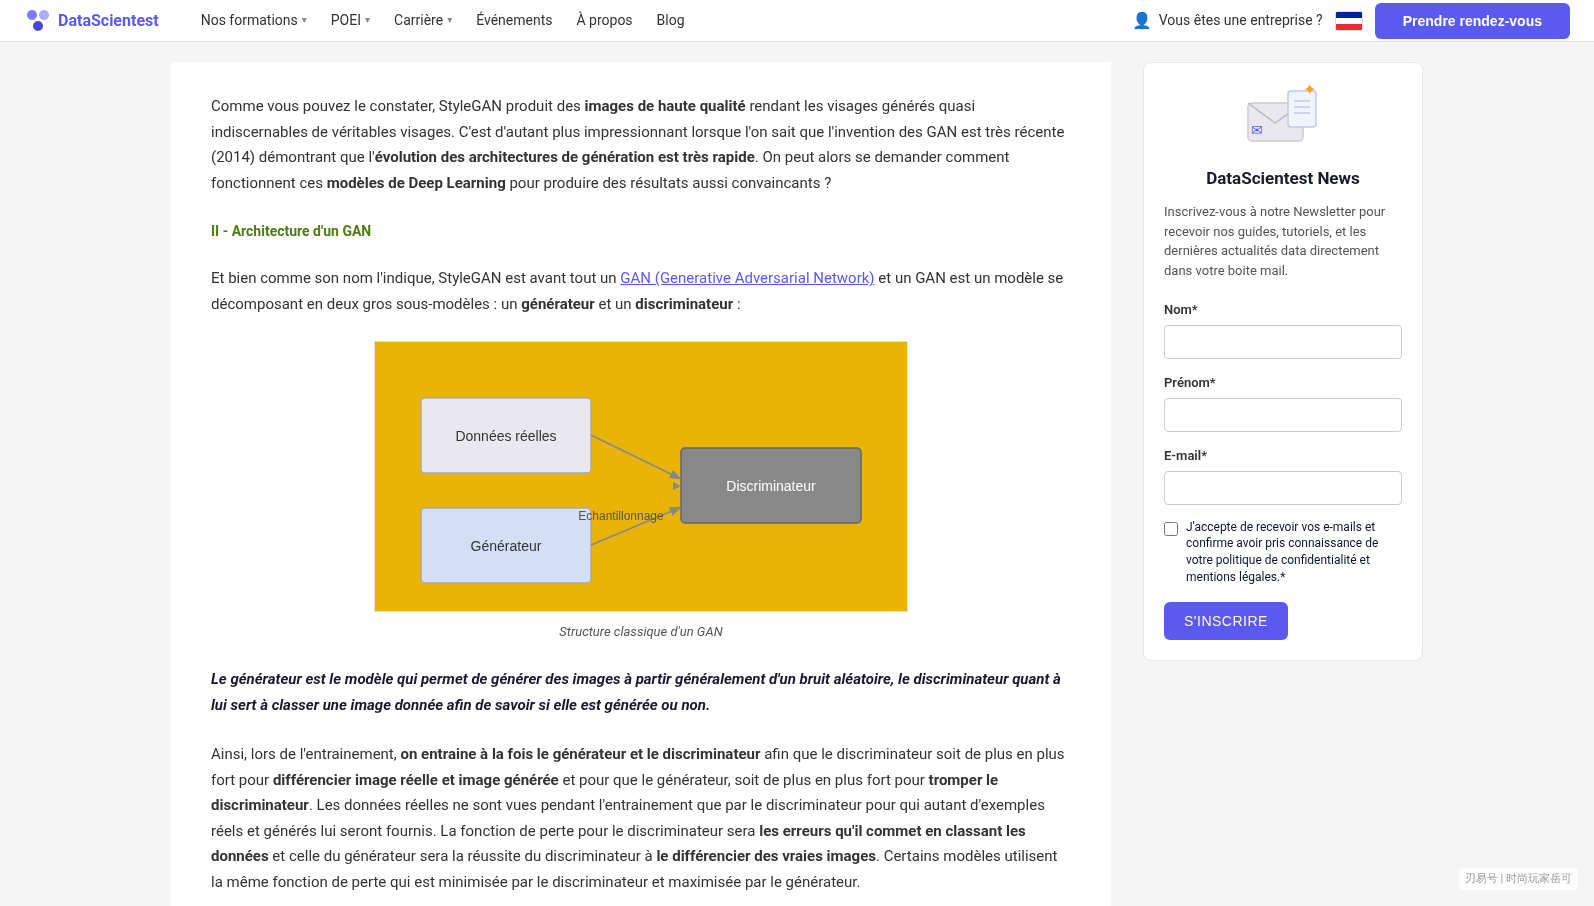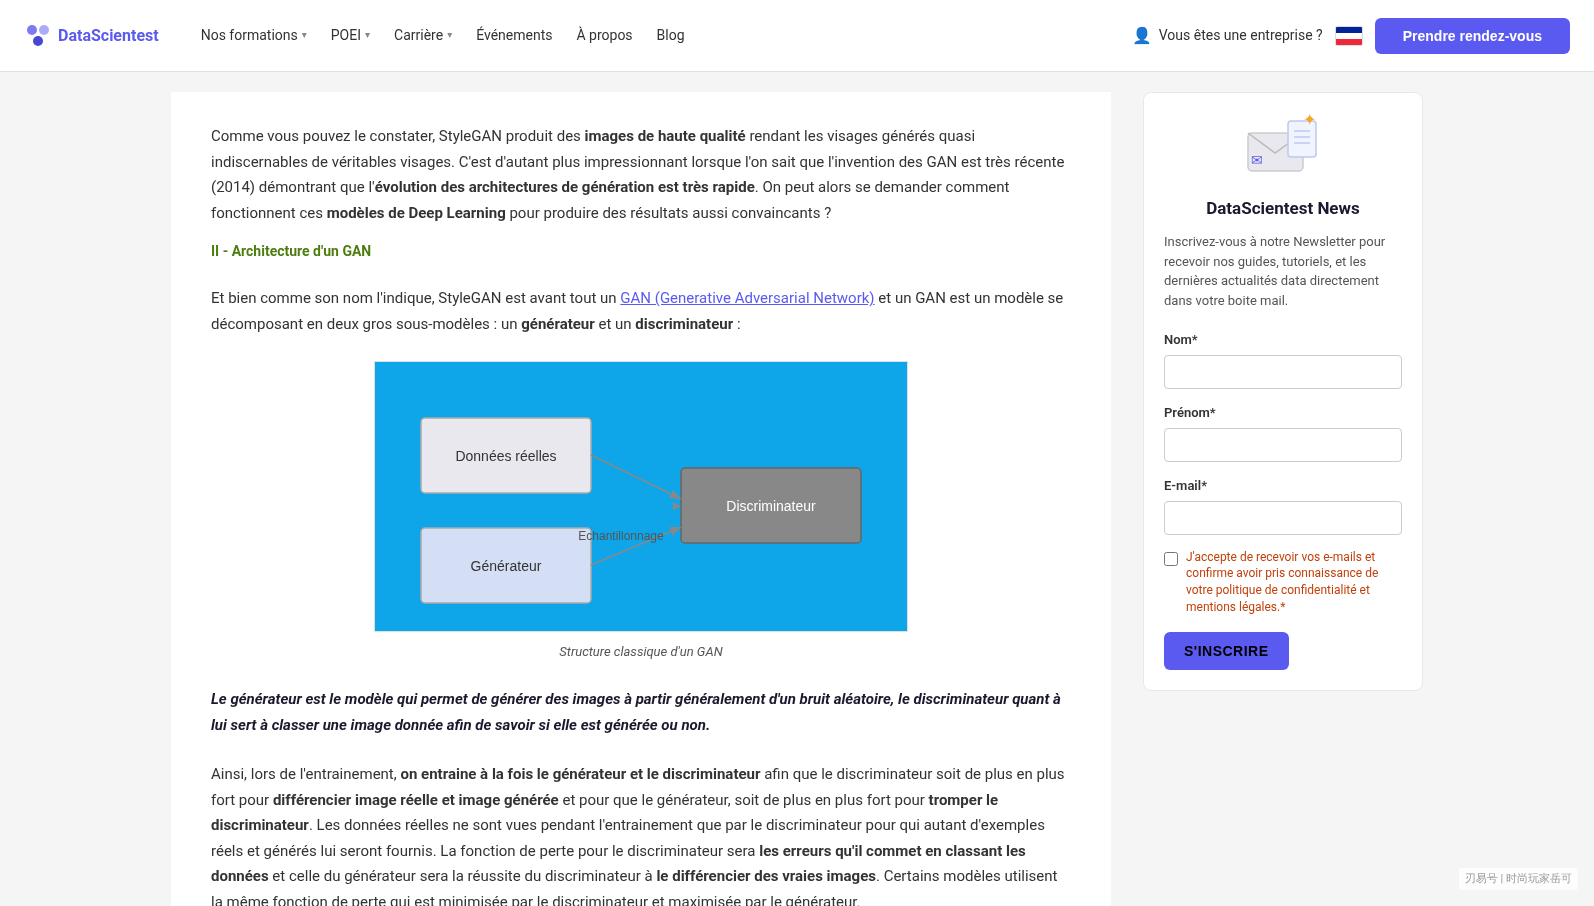--- a/index.html
+++ b/index.html
@@ -8,21 +8,21 @@
       background: #f5f5f5;
       color: #333;
       font-size: 15px;
       line-height: 1.6;
     }
 
     
     .navbar {
       background: #fff;
       border-bottom: 1px solid #e0e0e0;
-      height: 72px;
+      height: 42px;
       display: flex;
       align-items: center;
       padding: 0 24px;
       position: sticky;
       top: 0;
       z-index: 100;
       gap: 0;
     }
     .navbar-logo {
       display: flex;
@@ -118,21 +118,21 @@
     .sidebar {
       width: 280px;
       flex-shrink: 0;
     }
 
     
     .intro-text {
       font-size: 15px;
       line-height: 1.7;
       color: #333;
-      margin-bottom: 14px;
+      margin-bottom: 24px;
     }
     .section-title {
       font-size: 14px;
       font-weight: 700;
       color: #4d7c0f;
       margin-bottom: 16px;
       padding-bottom: 8px;
     }
     .body-text {
       font-size: 15px;
@@ -147,21 +147,21 @@
 
     
     .diagram-container {
       display: flex;
       flex-direction: column;
       align-items: center;
       margin: 24px 0 8px;
     }
     .diagram-svg-wrap {
       border: 1px solid #e0e0e0;
-      background: #0ea5e9;
+      background: #eab308;
       padding: 16px;
     }
     .diagram-caption {
       font-size: 13px;
       color: #555;
       font-style: italic;
       margin-top: 10px;
       text-align: left;
     }
 
@@ -227,31 +227,31 @@
       margin-bottom: 16px;
     }
     .checkbox-row input[type="checkbox"] {
       margin-top: 3px;
       flex-shrink: 0;
       width: 14px;
       height: 14px;
     }
     .checkbox-label {
       font-size: 12px;
-      color: #c2410c;
+      color: #0f172a;
       line-height: 1.4;
     }
     .btn-subscribe {
       background: #5a5af0;
-      color: #000000;
+      color: #fef9c3;
       border: none;
       border-radius: 6px;
       padding: 11px 20px;
       font-size: 14px;
-      font-weight: 700;
+      font-weight: 400;
       cursor: pointer;
       letter-spacing: 0.5px;
     }
 
     
     .watermark {
       position: fixed;
       bottom: 16px;
       right: 16px;
       font-size: 11px;

